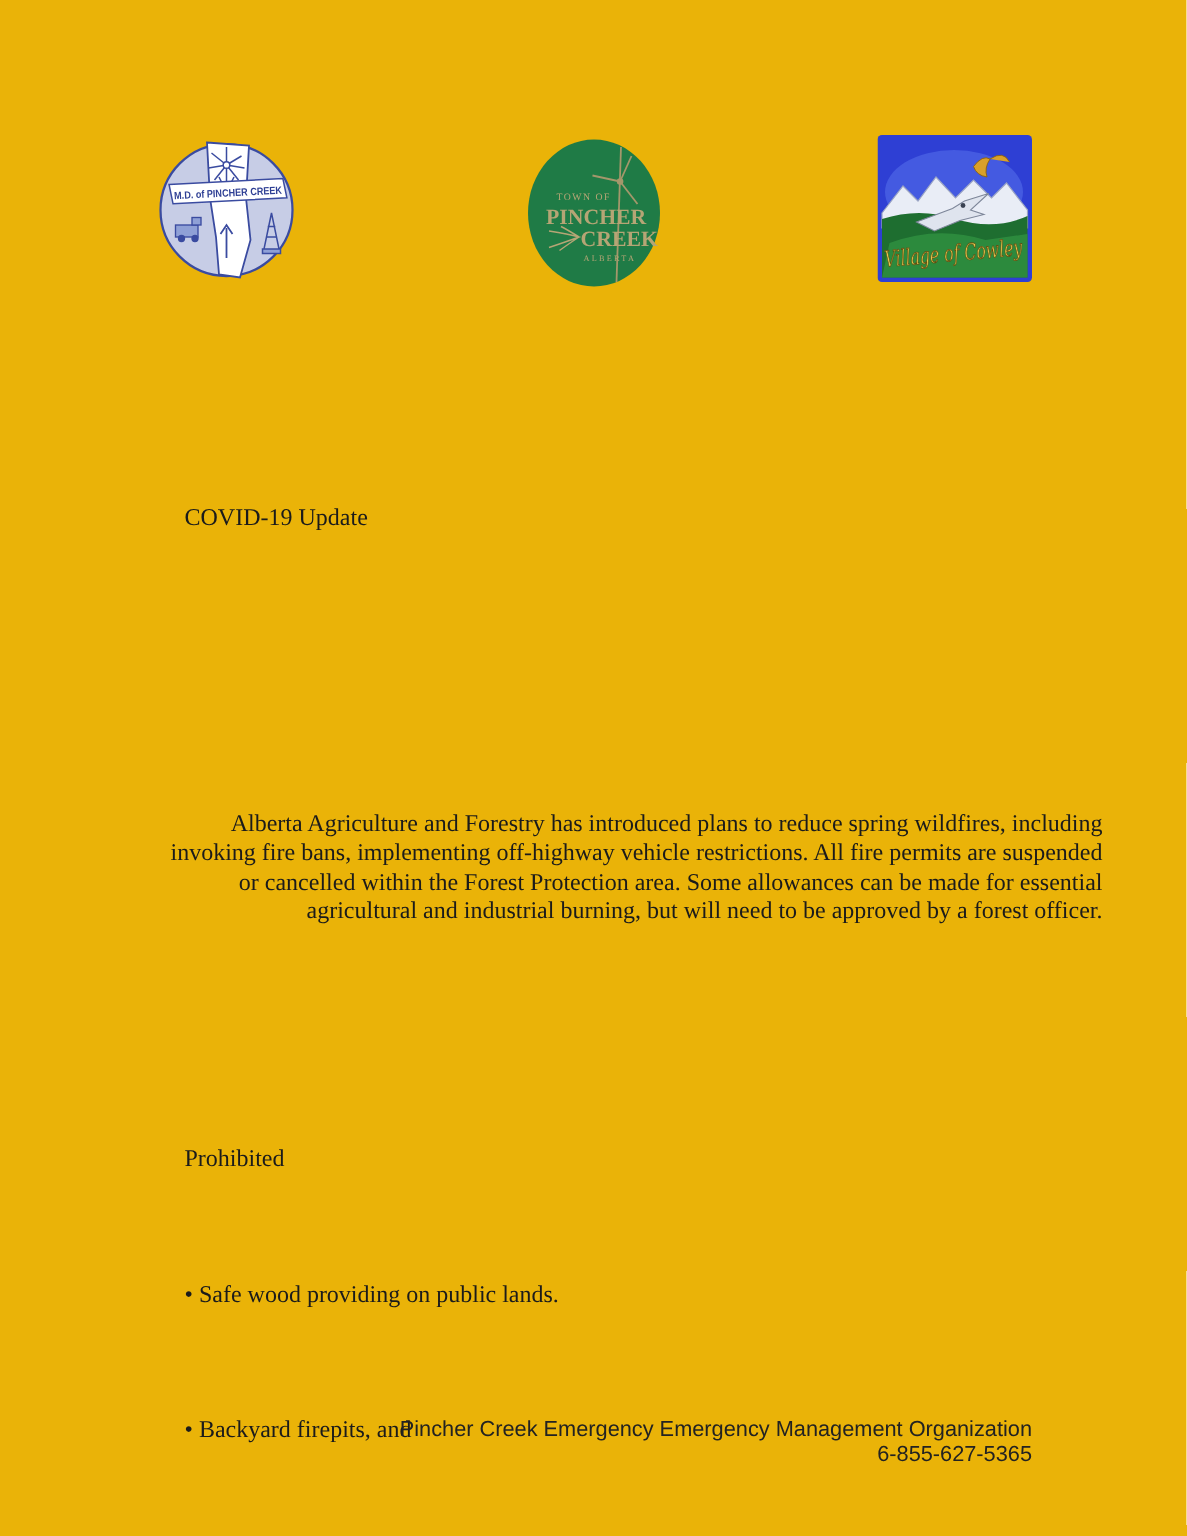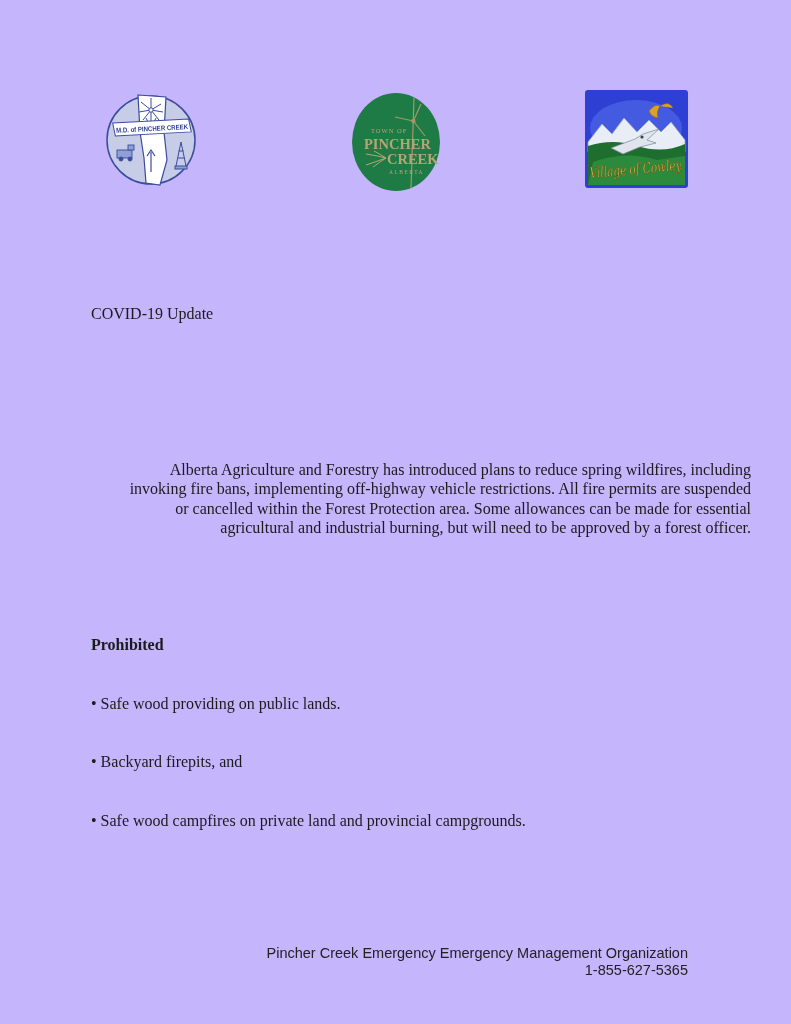--- a/index.html
+++ b/index.html
@@ -1,35 +1,35 @@
 <!DOCTYPE html>
 <html><head>
 <meta charset="utf-8">
 <style>
   html,body{margin:0;padding:0;background:#ffffff;}
-  .page{position:relative;width:791px;height:1024px;background:#c4b5fd;overflow:hidden;
+  .page{position:relative;width:791px;height:1024px;background:#eab308;overflow:hidden;
         font-family:"Liberation Serif","DejaVu Serif",serif;color:#1b1b1b;}
 
   
   .logo{position:absolute;}
   .logo-md{left:105px;top:88px;width:92px;height:104px;}
   .logo-town{left:351px;top:92px;width:92px;height:100px;}
   .logo-cowley{left:585px;top:90px;width:103px;height:98px;}
   .logo svg{display:block;width:100%;height:100%;}
 
   
   .content{position:absolute;left:91px;top:206px;width:660px;
            font-size:16px;line-height:19.5px;white-space:pre-wrap;}
-  .content p,.content section,.content .tblock{margin:0;padding:0;}
+  .content p,.content section,.content .tblock{margin:16px;padding:0;}
   .b-title{margin-bottom:15px;}
   .b-intro{margin-bottom:12px;}
   .b-heading{margin-bottom:17px;}
   .b-fire{margin-bottom:10px;text-align:right;}
   .b-prohibited{margin-bottom:8px;}
-  .bold{font-weight:bold;}
+  .bold{font-weight:normal;}
 
   
   .letter-footer{position:absolute;top:945px;right:103px;text-align:right;
                  font-family:"Liberation Sans",sans-serif;font-size:14.5px;
                  line-height:16.5px;color:#222222;white-space:nowrap;}
 </style>
 </head>
 <body>
 
 <div class="page">
@@ -131,16 +131,16 @@
     
 
     
 
     
 
   </main>
 
   <footer class="letter-footer">
     <div>Pincher Creek Emergency Emergency Management Organization</div>
-    <div>1-855-627-5365</div>
+    <div>6-855-627-5365</div>
   </footer>
 
 </div>
 
 </body></html>

